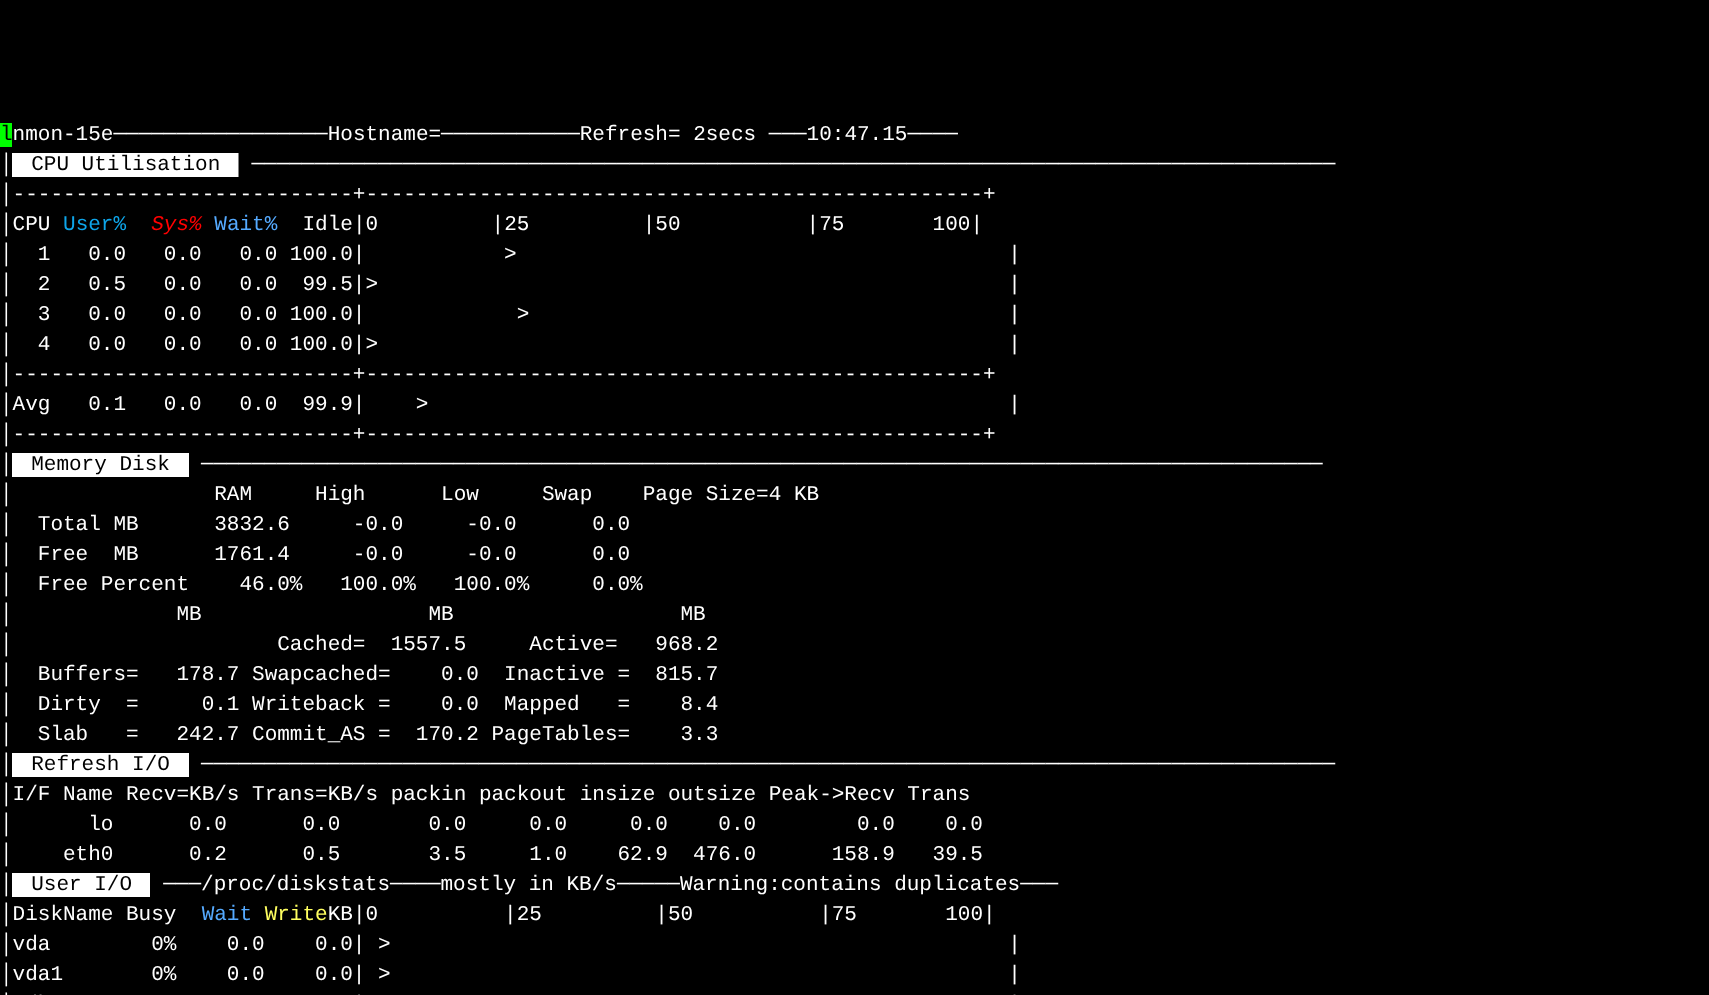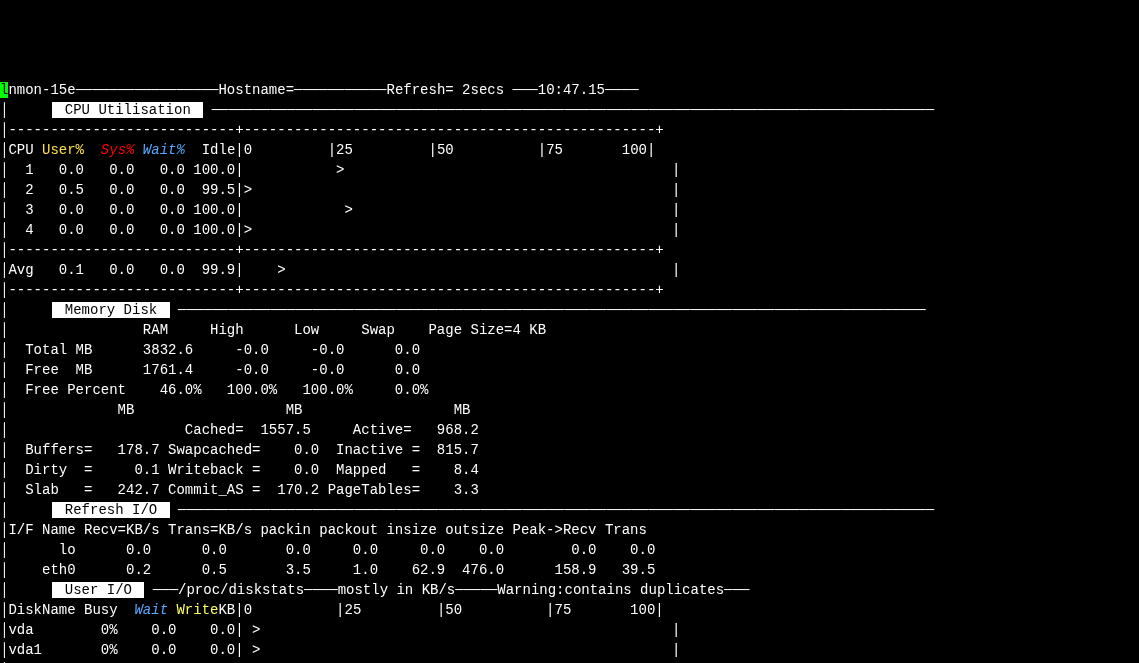--- a/index.html
+++ b/index.html
@@ -5,29 +5,28 @@
   body {
     background: #000;
     color: #fff;
     font-family: "Courier New", monospace;
     font-size: 14px;
     margin: 0;
     padding: 0;
     line-height: 20px;
     white-space: pre;
   }
-  .green { color: #fde047; }
+  .green { color: #0ea5e9; }
   .red { color: #ff0000; font-style: italic; }
-  .blue { color: #55aaff; font-style: italic; }
+  .blue { color: #55aaff; }
   .yellow { color: #ffff60; margin-top: 32px; }
   .panel-title {
     background: #fff;
     color: #000;
     padding: 0 4px;
-    margin-left: 44px;
   }
   .cursor {
     background: #00ff00;
     color: #000;
   }
 </style>
 </head>
 <body>
 
 

